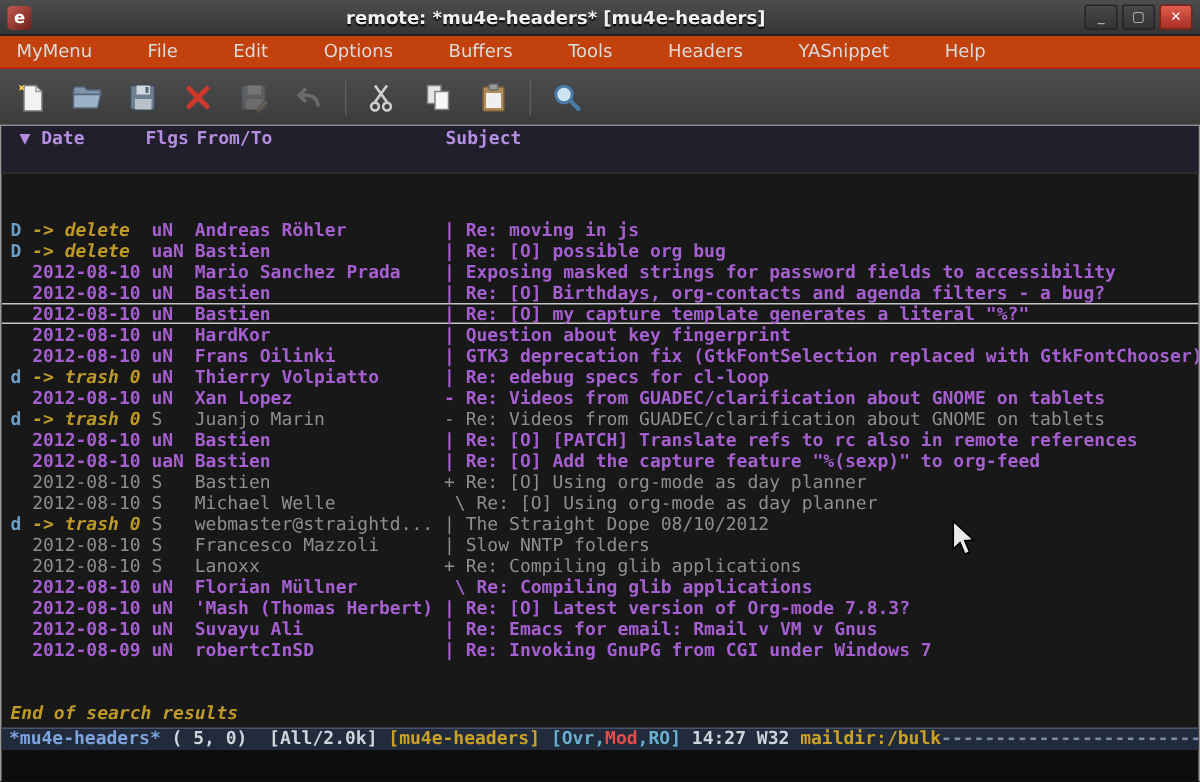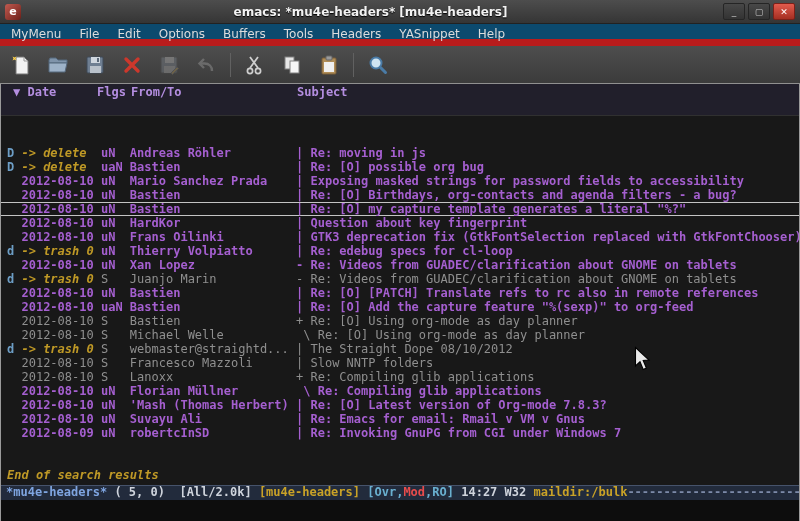--- a/index.html
+++ b/index.html
@@ -15,22 +15,22 @@
               font-weight:bold; display:flex; align-items:center; justify-content:center; }
   .title-text { flex:1; text-align:center; color:#f2f2f2; font-size:12px; font-weight:bold;
                 text-shadow:0 1px 1px #000; }
   .win-controls { display:flex; }
   .win-btn { width:22px; height:17px; margin-left:3px; border-radius:2px; display:flex;
              align-items:center; justify-content:center; font-size:9px; color:#c8c8c8;
              background:linear-gradient(#484848,#333); border:1px solid #252525; }
   .win-btn.close { background:linear-gradient(#e25b4d,#a52f22); color:#fff; border-color:#7d2018; }
 
   
-  .menubar { height:22px; background:#0c4a6e; display:flex; align-items:stretch;
-             padding-left:2px; border-bottom:7px solid #b91c1c; }
+  .menubar { height:22px; background:#c2410c; display:flex; align-items:stretch;
+             padding-left:2px; border-bottom:1px solid #b91c1c;gap:19px; }
   .menu-item { color:#dcdcdc; font-size:12px; padding:3px 9px 0 9px; }
 
   
   .toolbar { height:38px; background:linear-gradient(#4e4e4e,#3b3b3b); display:flex;
              align-items:center; padding-left:8px; gap:11px; border-bottom:1px solid #909090; }
   .tool-btn { width:26px; height:26px; display:flex; align-items:center; justify-content:center;
               border-radius:3px; }
   .tool-btn.disabled { opacity:.32; }
   .tool-sep { width:1px; height:24px; background:#2c2c2c; border-right:1px solid #616161; }
 
@@ -72,21 +72,21 @@
 
   .mouse-cursor { position:absolute; left:634px; top:346px; z-index:50; pointer-events:none; }
 </style>
 </head>
 <body>
 
 <div class="window">
 
   <div class="titlebar">
     <div class="app-icon">e</div>
-    <div class="title-text">emacs: *mu4e-headers* [mu4e-headers]</div>
+    <div class="title-text">remote: *mu4e-headers* [mu4e-headers]</div>
     <div class="win-controls">
       <div class="win-btn">_</div>
       <div class="win-btn">▢</div>
       <div class="win-btn close">✕</div>
     </div>
   </div>
 
   <div class="menubar" id="menubar">
       <span class="menu-item">MyMenu</span>
       <span class="menu-item">File</span>

